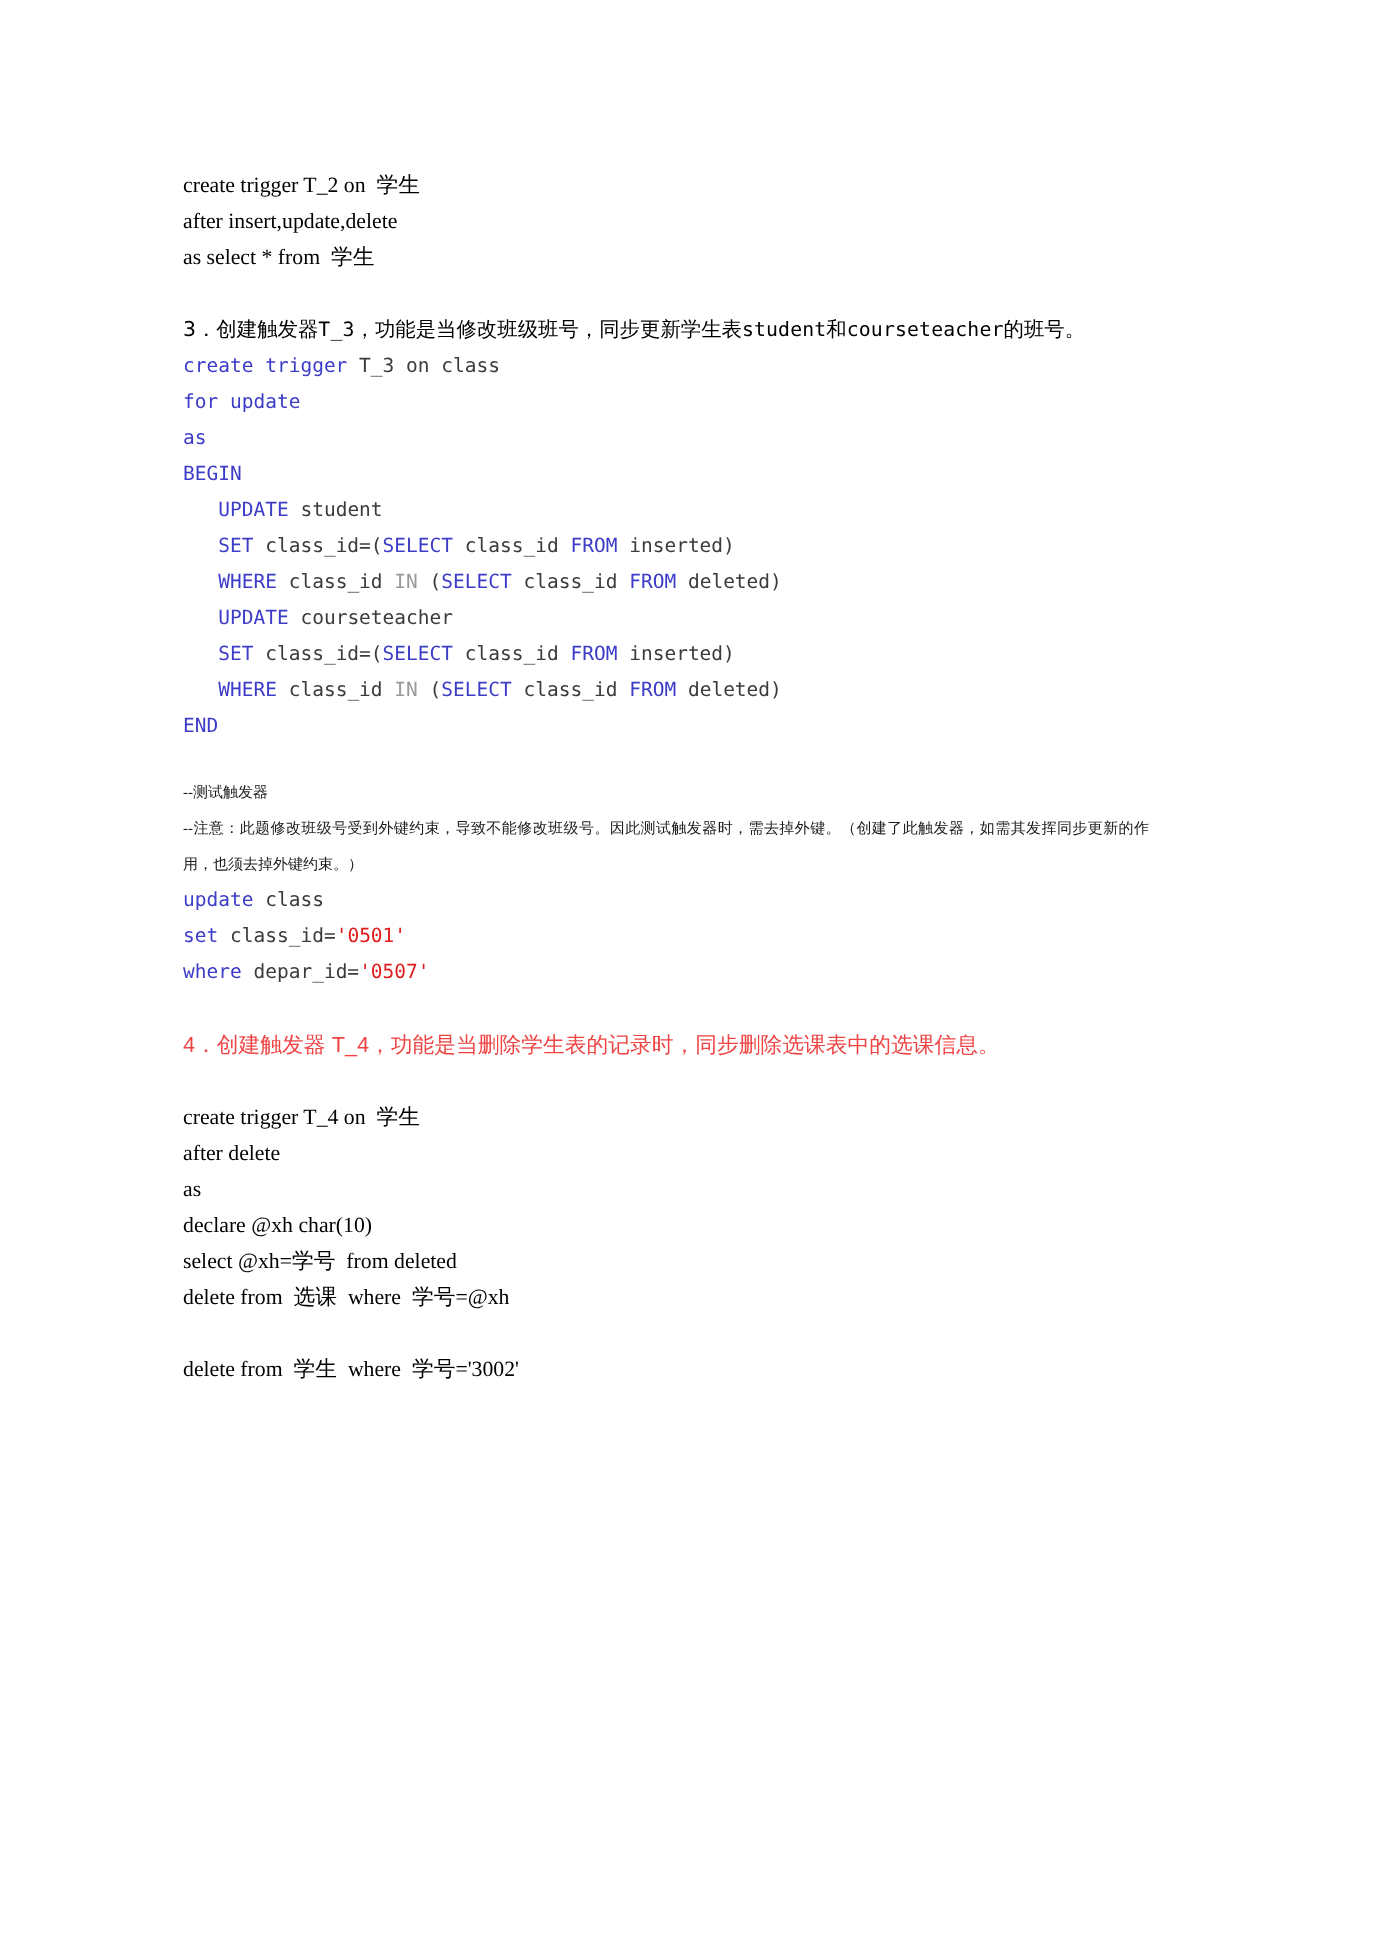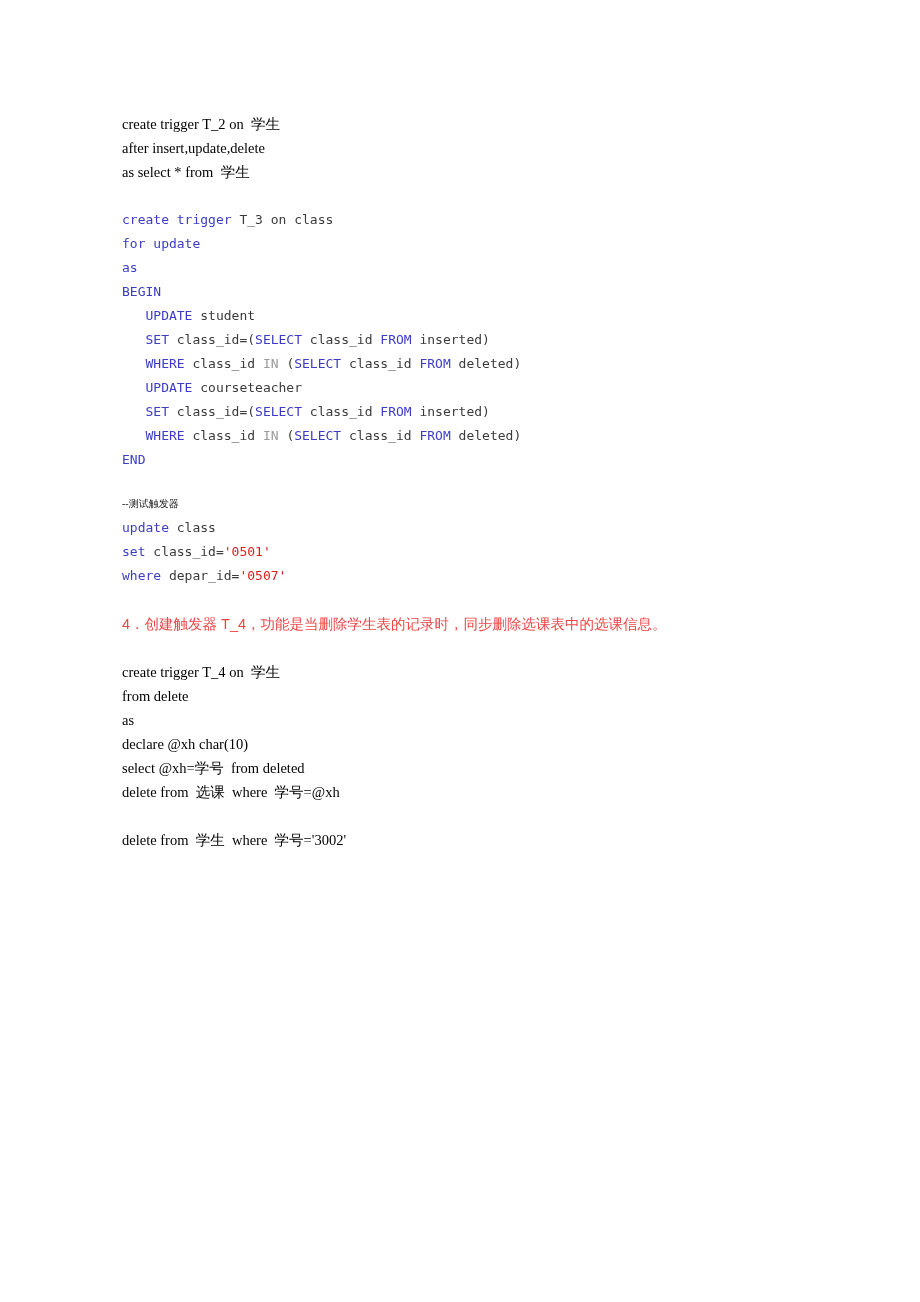--- a/index.html
+++ b/index.html
@@ -89,40 +89,42 @@
 <div class="page">
 
   <div>
     <div class="doc-line">create trigger T_2 on  学生</div>
     <div class="doc-line">after insert,update,delete</div>
     <div class="doc-line">as select * from  学生</div>
   </div>
 
   <div class="gap-24"></div>
 
+  <div class="num-para"><span>3．创建触发器</span><span class="mono">T_3</span><span>，功能是当修改班级班号，同步更新学生表</span><span class="mono">student</span><span>和</span><span class="mono">courseteacher</span><span>的班号。</span></div>
 
   <div class="code-block" id="code-t3"><div class="code-line"><span class="kw">create trigger</span><span class="pun"> </span><span class="id">T_3 on class</span></div><div class="code-line"><span class="kw">for update</span></div><div class="code-line"><span class="kw">as</span></div><div class="code-line"><span class="kw">BEGIN</span></div><div class="code-line"><span class="pun">   </span><span class="kw">UPDATE</span><span class="id"> student</span></div><div class="code-line"><span class="pun">   </span><span class="kw">SET</span><span class="id"> class_id=(</span><span class="kw">SELECT</span><span class="id"> class_id </span><span class="kw">FROM</span><span class="id"> inserted)</span></div><div class="code-line"><span class="pun">   </span><span class="kw">WHERE</span><span class="id"> class_id </span><span class="dim">IN</span><span class="id"> (</span><span class="kw">SELECT</span><span class="id"> class_id </span><span class="kw">FROM</span><span class="id"> deleted)</span></div><div class="code-line"><span class="pun">   </span><span class="kw">UPDATE</span><span class="id"> courseteacher</span></div><div class="code-line"><span class="pun">   </span><span class="kw">SET</span><span class="id"> class_id=(</span><span class="kw">SELECT</span><span class="id"> class_id </span><span class="kw">FROM</span><span class="id"> inserted)</span></div><div class="code-line"><span class="pun">   </span><span class="kw">WHERE</span><span class="id"> class_id </span><span class="dim">IN</span><span class="id"> (</span><span class="kw">SELECT</span><span class="id"> class_id </span><span class="kw">FROM</span><span class="id"> deleted)</span></div><div class="code-line"><span class="kw">END</span></div></div>
 
   <div class="gap-20"></div>
 
   <div>
     <div class="note-line">--测试触发器</div>
+    <div class="note-line">--注意：此题修改班级号受到外键约束，导致不能修改班级号。因此测试触发器时，需去掉外键。（创建了此触发器，如需其发挥同步更新的作用，也须去掉外键约束。）</div>
   </div>
 
   <div class="code-block" id="code-test"><div class="code-line"><span class="kw">update</span><span class="id"> class</span></div><div class="code-line"><span class="kw">set</span><span class="id"> class_id=</span><span class="str">'0501'</span></div><div class="code-line"><span class="kw">where</span><span class="id"> depar_id=</span><span class="str">'0507'</span></div></div>
 
   <div class="gap-24"></div>
 
   <div class="num-para-serif">4．创建触发器 T_4，功能是当删除学生表的记录时，同步删除选课表中的选课信息。</div>
 
   <div class="gap-24"></div>
 
   <div>
     <div class="doc-line">create trigger T_4 on  学生</div>
-    <div class="doc-line">from delete</div>
+    <div class="doc-line">after delete</div>
     <div class="doc-line">as</div>
     <div class="doc-line">declare @xh char(10)</div>
     <div class="doc-line">select @xh=学号  from deleted</div>
     <div class="doc-line">delete from  选课  where  学号=@xh</div>
     <div class="gap-24"></div>
     <div class="doc-line">delete from  学生  where  学号='3002'</div>
   </div>
 
 </div>
 

